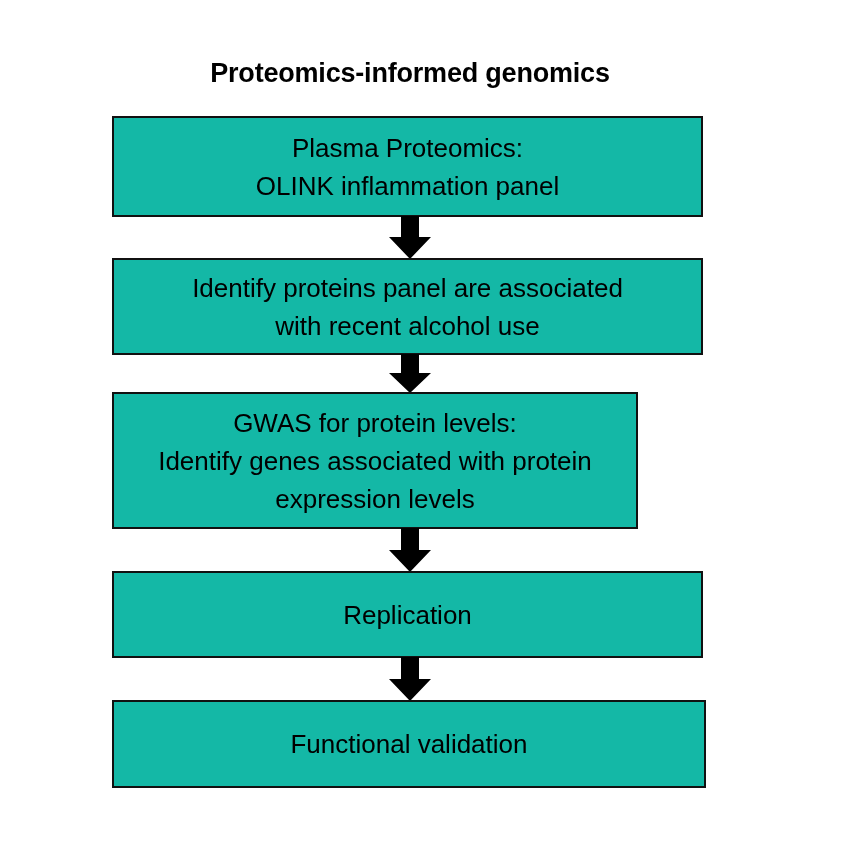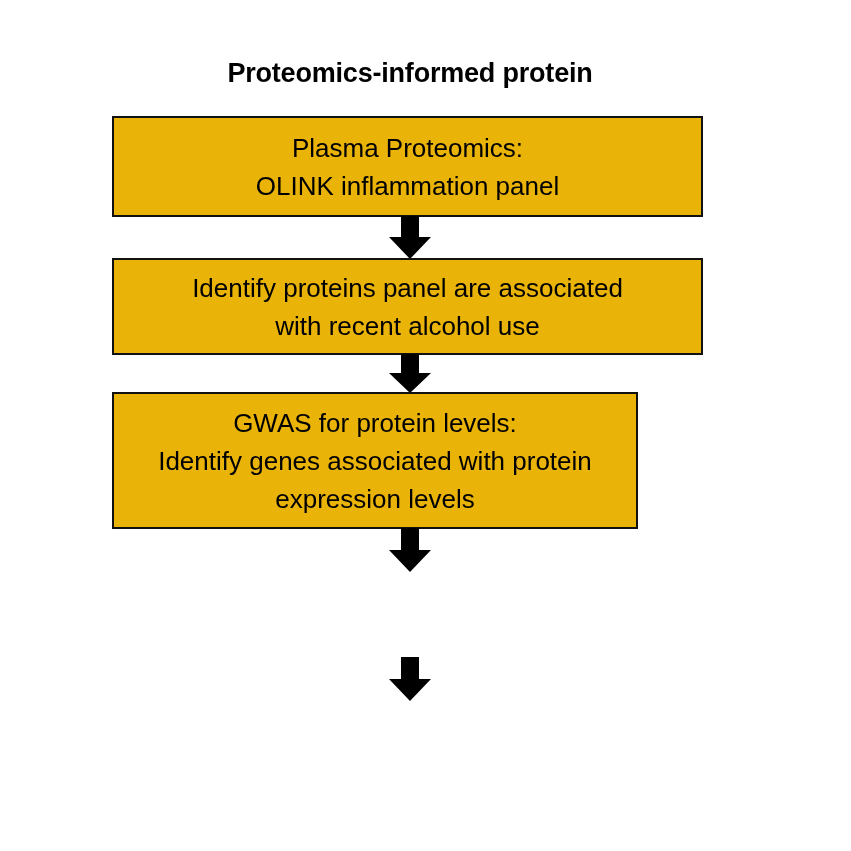--- a/index.html
+++ b/index.html
@@ -32,21 +32,21 @@
     letter-spacing: -0.2px;
     color: #000000;
     line-height: 30px;
     white-space: nowrap;
   }
 
   .flow-box {
     position: absolute;
     box-sizing: border-box;
     border: 2px solid #111111;
-    background: #eab308;
+    background: #14b8a6;
     display: flex;
     align-items: center;
     justify-content: center;
   }
   .flow-box .box-text {
     text-align: center;
     font-size: 26px;
     font-weight: normal;
     line-height: 38px;
     color: #000000;
@@ -59,21 +59,21 @@
     display: block;
   }
 
   .arrow svg { display: block; }
 </style>
 </head>
 <body>
 
 <div id="canvas">
 
-  <div class="chart-title">Proteomics-informed protein</div>
+  <div class="chart-title">Proteomics-informed genomics</div>
 
   <div class="flow-box" style="left:112px; top:116px; width:591px; height:101px;">
     <div class="box-text">Plasma Proteomics:
 OLINK inflammation panel</div>
   </div>
 
   <div class="arrow" style="left:389px; top:216px; width:42px; height:43px;">
     <svg width="42" height="43" viewBox="0 0 42 43">
       <polygon points="12,0 30,0 30,21 42,21 21,43 0,21 12,21" fill="#000000"></polygon>
     </svg>
@@ -95,21 +95,27 @@
 Identify genes associated with protein
 expression levels</div>
   </div>
 
   <div class="arrow" style="left:389px; top:528px; width:42px; height:44px;">
     <svg width="42" height="44" viewBox="0 0 42 44">
       <polygon points="12,0 30,0 30,22 42,22 21,44 0,22 12,22" fill="#000000"></polygon>
     </svg>
   </div>
 
+  <div class="flow-box" style="left:112px; top:571px; width:591px; height:87px;">
+    <div class="box-text">Replication</div>
+  </div>
 
   <div class="arrow" style="left:389px; top:657px; width:42px; height:44px;">
     <svg width="42" height="44" viewBox="0 0 42 44">
       <polygon points="12,0 30,0 30,22 42,22 21,44 0,22 12,22" fill="#000000"></polygon>
     </svg>
   </div>
 
+  <div class="flow-box" style="left:112px; top:700px; width:594px; height:88px;">
+    <div class="box-text">Functional validation</div>
+  </div>
 
 </div>
 
 </body></html>

